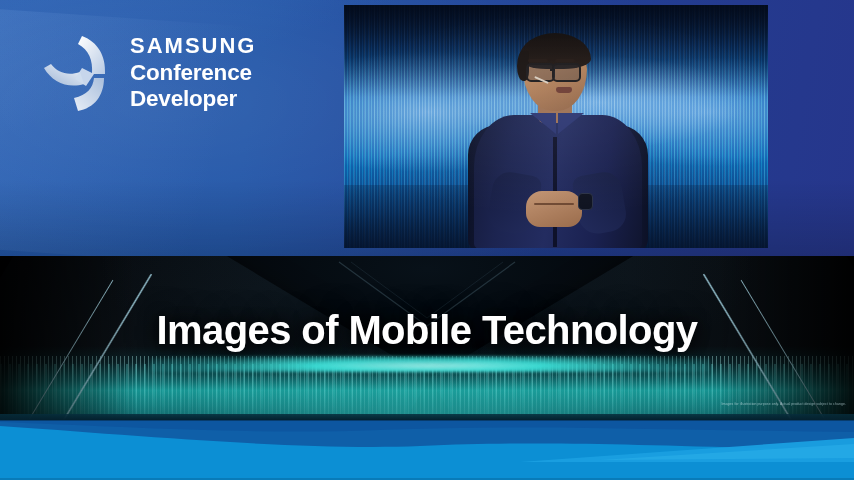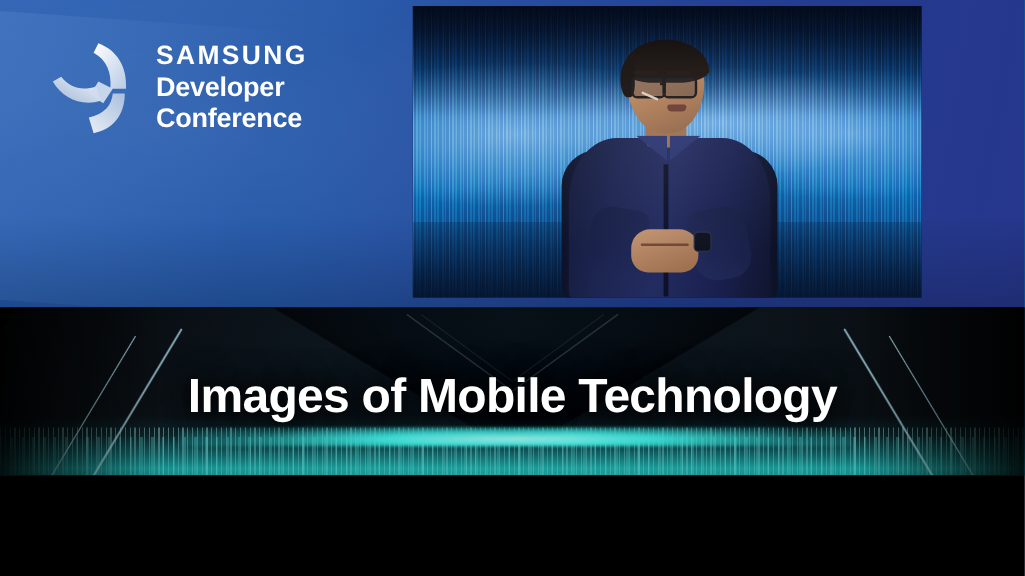--- a/index.html
+++ b/index.html
@@ -1,24 +1,24 @@
 <!DOCTYPE html>
 <html><head>
 <meta charset="utf-8">
 <style>
   html, body {
     margin: 0; padding: 0;
     background: #000;
   }
   #stage {
     position: relative;
-    width: 854px; height: 396px;
+    width: 854px; height: 480px;
     overflow: hidden;
     font-family: "Liberation Sans", sans-serif;
-    background: #0ea5e9;
+    background: #c4b5fd;
   }
 
   
   #top-section {
     position: absolute; left: 0; top: 0;
     width: 854px; height: 256px;
     background: linear-gradient(100deg, #1d55ab 0%, #1d52a6 30%, #214196 62%, #243a8e 82%, #26368c 100%);
     overflow: hidden;
   }
   
@@ -353,22 +353,22 @@
         <path d="M40 2 C56 8 64 22 63 40 L50 40 C51 26 47 16 36 10 Z" fill="url(#lgA)"></path>
 
         <path d="M2 34 C10 48 26 55 42 50 L38 38 C26 42 16 39 9 30 Z" fill="url(#lgB)"></path>
 
         <path d="M62 44 C62 62 52 74 36 77 L32 64 C45 61 51 54 52 44 Z" fill="url(#lgC)"></path>
 
         <path d="M40 34 L52 40 L44 52 L33 45 Z" fill="#cfdcee" opacity="0.95"></path>
       </svg>
       <div id="logo-text">
         <span class="logo-samsung">SAMSUNG</span>
+        <span class="logo-line">Conference</span>
         <span class="logo-line">Developer</span>
-        <span class="logo-line">Conference</span>
       </div>
     </div>
 
     <div id="video-frame">
       <div id="video-inner">
         <div id="stage-bg"></div>
         <div id="stage-stripes"></div>
         <div id="stage-stripes2"></div>
         <div id="stage-top-dark"></div>
         <div id="stage-floor"></div>

